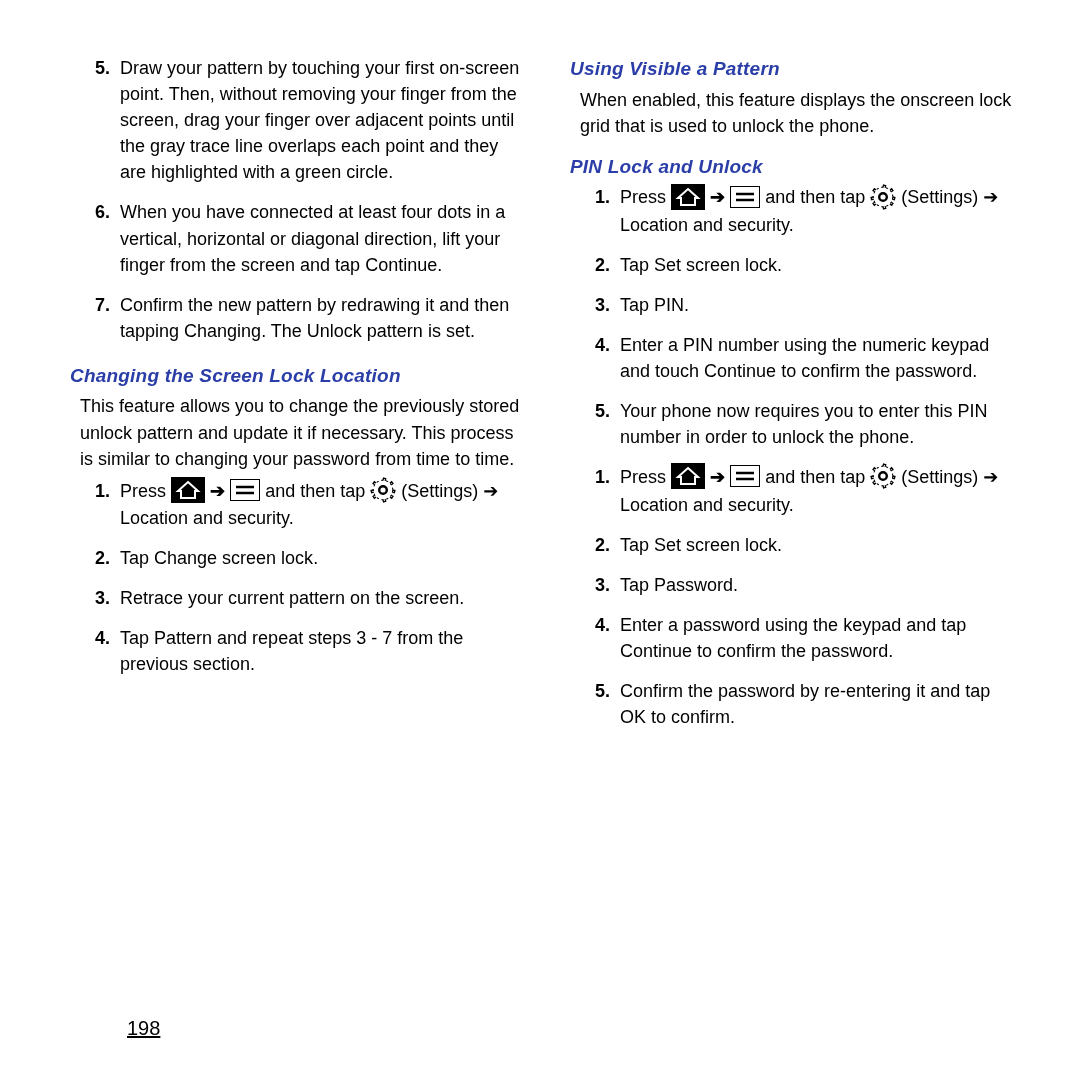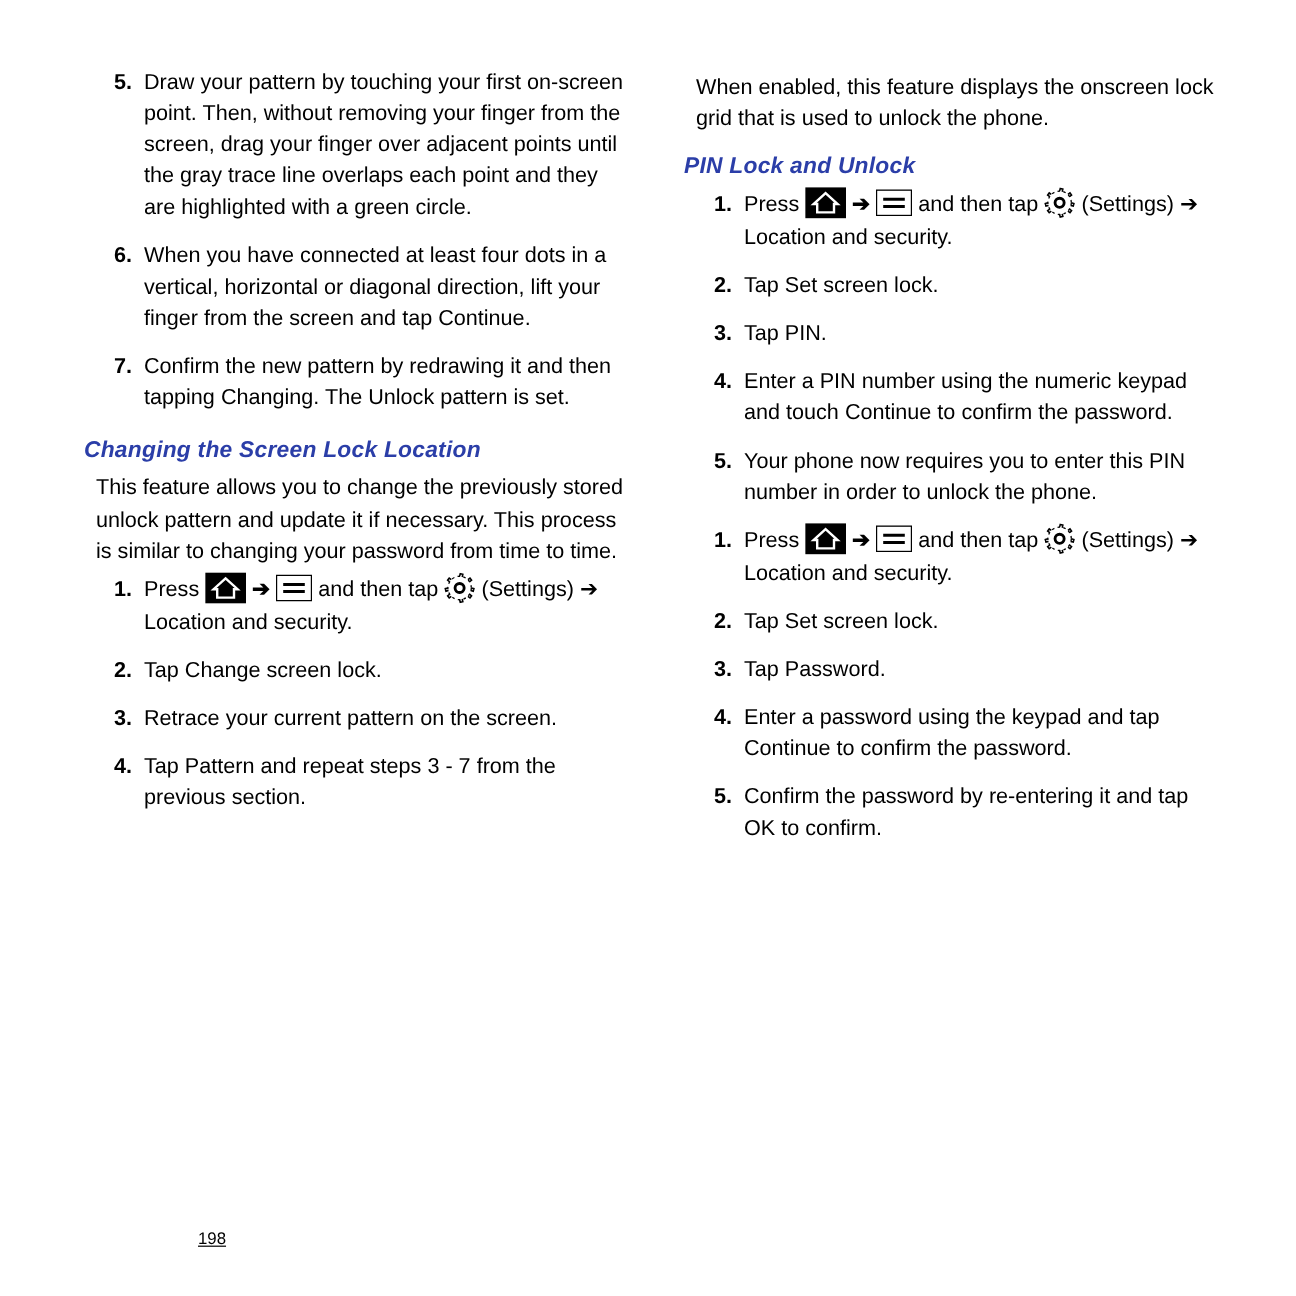--- a/index.html
+++ b/index.html
@@ -74,22 +74,22 @@
   }
   .arrow {
     font-weight: bold;
     display:inline-block;
     vertical-align: middle;
     position:relative;
     top:-1px;
   }
   b { font-weight: normal; }
   .page-number {
-    font-size: 14px;
-    margin-left: 95px;
+    font-size: 20px;
+    margin-left: 57px;
     margin-top: 20px;
     text-decoration: underline;
   }
 </style>
 </head>
 <body>
 
 <div class="page">
   <div class="columns">
 
@@ -151,20 +151,21 @@
           <li>
             <div class="num">4.</div>
             <div class="content">
               <p>Tap <b>Pattern</b> and repeat steps 3 - 7 from the previous section.</p>
             </div>
           </li>
         </ol>
     </div>
 
     <div class="col">
+      <div class="section-heading" style="margin-top:0">Using Visible a Pattern</div>
       <div class="body-text">When enabled, this feature displays the onscreen lock grid that is used to unlock the phone.</div>
 
       <div class="section-heading">PIN Lock and Unlock</div>
       <ol class="numlist" id="right-steps-pin">
           <li>
             <div class="num">1.</div>
             <div class="content">
               <p>Press <span class="icon-box home-icon"><svg width="34" height="26">
                     <rect x="0" y="0" width="34" height="26" fill="#000"></rect>
                     <path d="M17 5 L27 14 L24 14 L24 21 L10 21 L10 14 L7 14 Z" fill="none" stroke="#fff" stroke-width="2"></path>

